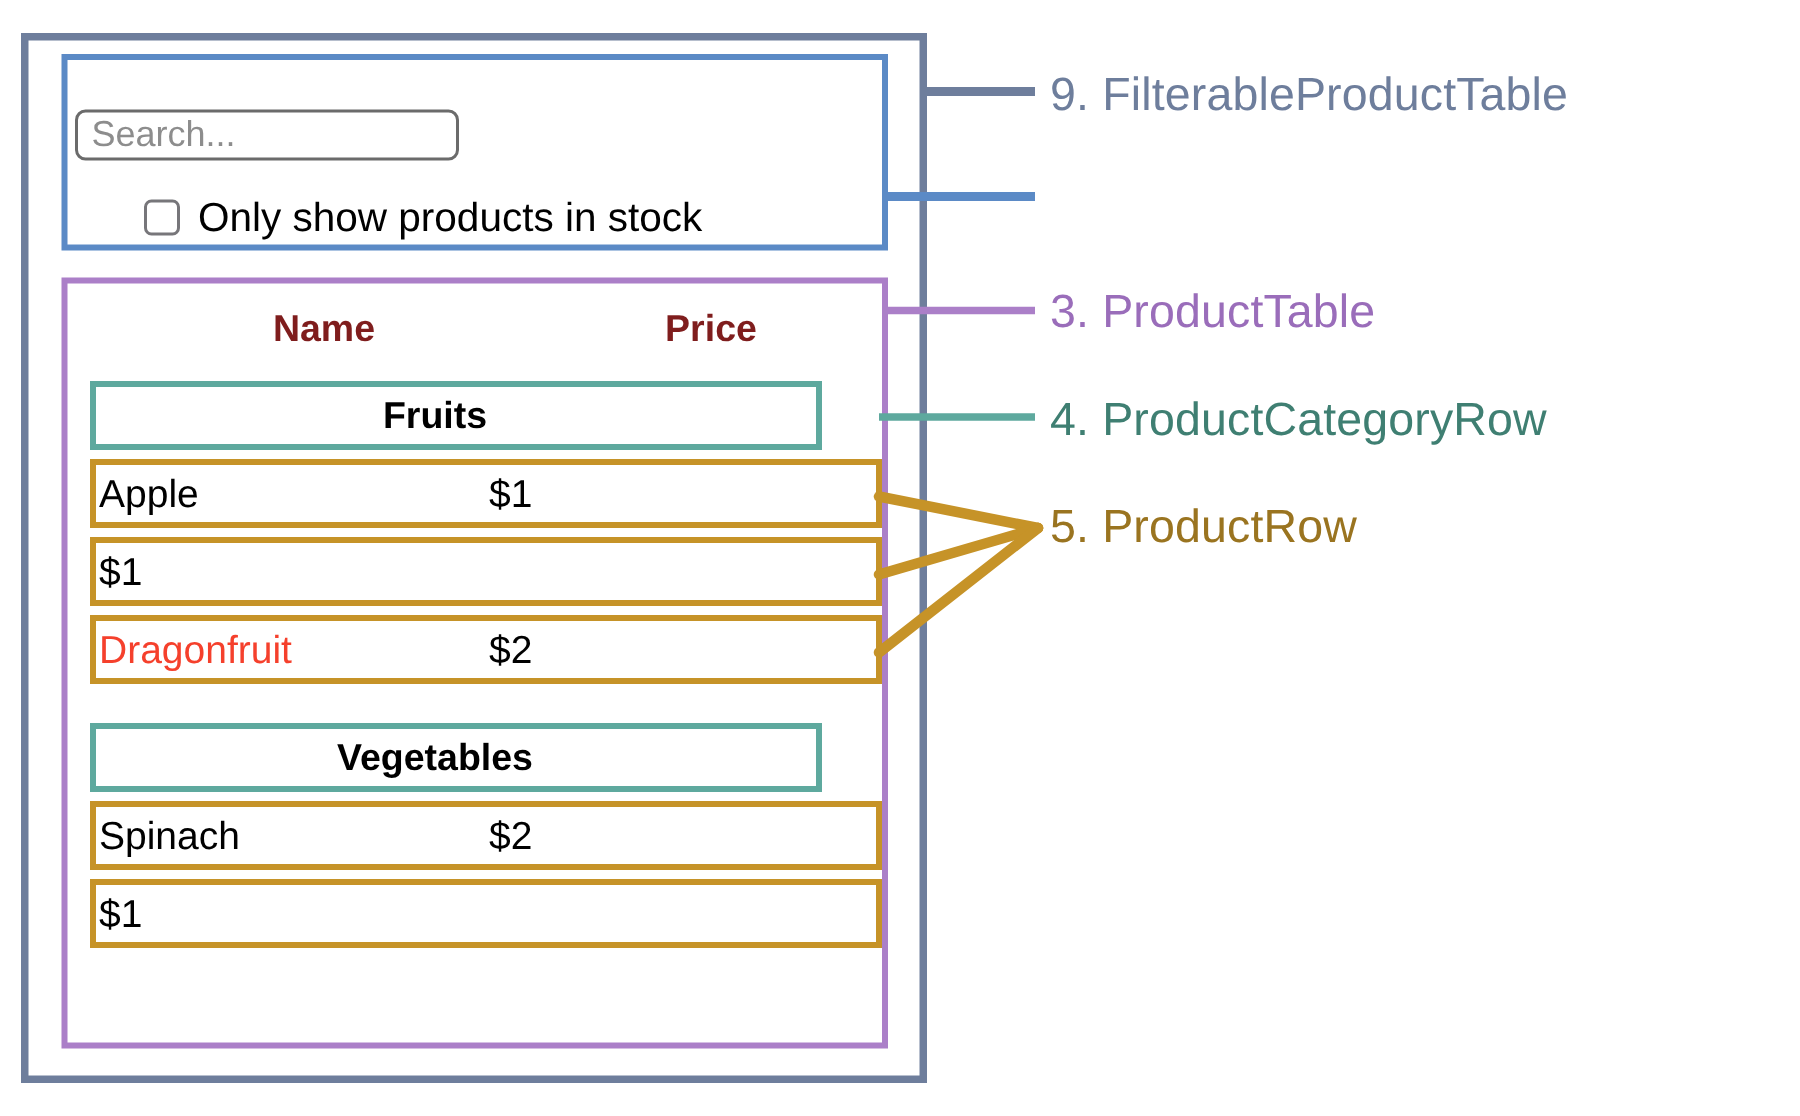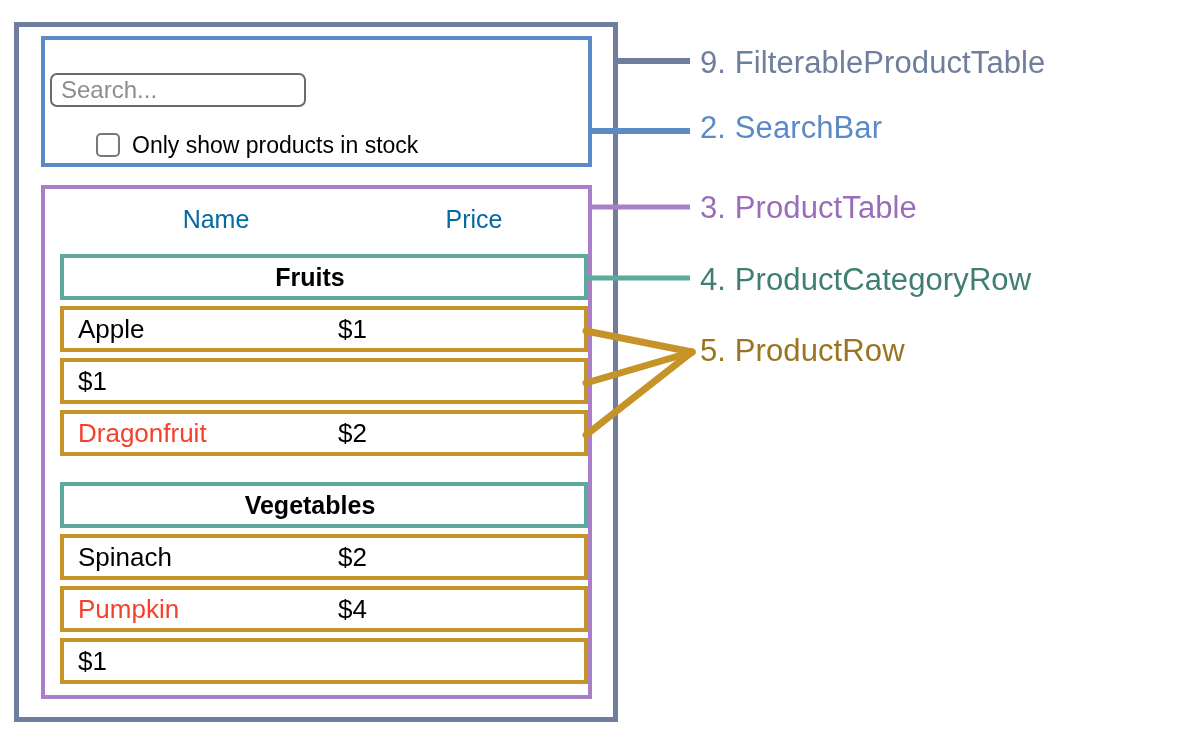--- a/index.html
+++ b/index.html
@@ -97,21 +97,21 @@
   .checkbox-box {
     width: 24px;
     height: 24px;
     box-sizing: border-box;
     border: 2px solid #77767a;
     border-radius: 5px;
     background: #ffffff;
     flex: 0 0 auto;
   }
   .stock-filter-label {
-    font-size: 23px;
+    font-size: 27px;
     color: #000000;
     white-space: nowrap;
     line-height: 1;
   }
 
   
   .frame-producttable {
     position: absolute;
     left: 41px;
     top: 185px;
@@ -138,32 +138,32 @@
     align-items: center;
   }
 
   .table-head {
     height: 54px;
     padding-left: 26px;
     box-sizing: border-box;
   }
   .th {
     font-size: 25px;
-    font-weight: normal;
-    color: #0369a1;
+    font-weight: bold;
+    color: #7f1d1d;
     line-height: 1;
   }
   .th-name { text-align: center; }
   .th-price { text-align: center; padding-left: 14px; }
 
   
   .category-row {
     box-sizing: border-box;
     height: 46px;
-    width: 528px;
+    width: 488px;
     border: 4px solid #5ea99e;
     background: #ffffff;
     display: flex;
     align-items: center;
     justify-content: center;
     margin-top: 8px;
   }
   .category-row-label {
     font-size: 25px;
     font-weight: bold;
@@ -173,21 +173,21 @@
   }
 
   
   .product-row {
     box-sizing: border-box;
     height: 46px;
     width: 528px;
     border: 4px solid #c69328;
     background: #ffffff;
     margin-top: 6px;
-    padding-left: 14px;
+    padding-left: 2px;
   }
   .product-row .col-grid {
     height: 100%;
   }
   .cell {
     font-size: 26px;
     color: #000000;
     line-height: 1;
     white-space: nowrap;
   }
@@ -267,26 +267,20 @@
       <span class="category-row-label">Vegetables</span>
     </div>
 
     <div class="product-row">
       <div class="col-grid">
         <span class="cell cell-name">Spinach</span>
         <span class="cell cell-price">$2</span>
       </div>
     </div>
 
-    <div class="product-row">
-      <div class="col-grid">
-        <span class="cell cell-name out-of-stock">Pumpkin</span>
-        <span class="cell cell-price">$4</span>
-      </div>
-    </div>
 
     <div class="product-row">
       <div class="col-grid">
         <span class="cell cell-price">$1</span>
       </div>
     </div>
 
   </div>
 
   <svg id="annotations" viewBox="0 0 1200 744">
@@ -298,18 +292,17 @@
     <line x1="590" y1="207" x2="690" y2="207" stroke="#ab7fc8" stroke-width="5" stroke-linecap="butt"></line>
 
     <line x1="586" y1="278" x2="690" y2="278" stroke="#5ea99e" stroke-width="5" stroke-linecap="butt"></line>
 
     <path d="M 586 331 L 692 352" stroke="#c69328" stroke-width="7" fill="none" stroke-linecap="round" stroke-linejoin="round"></path>
     <path d="M 586 383 L 692 352" stroke="#c69328" stroke-width="7" fill="none" stroke-linecap="round" stroke-linejoin="round"></path>
     <path d="M 586 435 L 692 352" stroke="#c69328" stroke-width="7" fill="none" stroke-linecap="round" stroke-linejoin="round"></path>
   </svg>
 
   <div class="legend-item legend-1">9. FilterableProductTable</div>
-  <div class="legend-item legend-2">2. SearchBar</div>
   <div class="legend-item legend-3">3. ProductTable</div>
   <div class="legend-item legend-4">4. ProductCategoryRow</div>
   <div class="legend-item legend-5">5. ProductRow</div>
 
 </div>
 
 </body></html>

